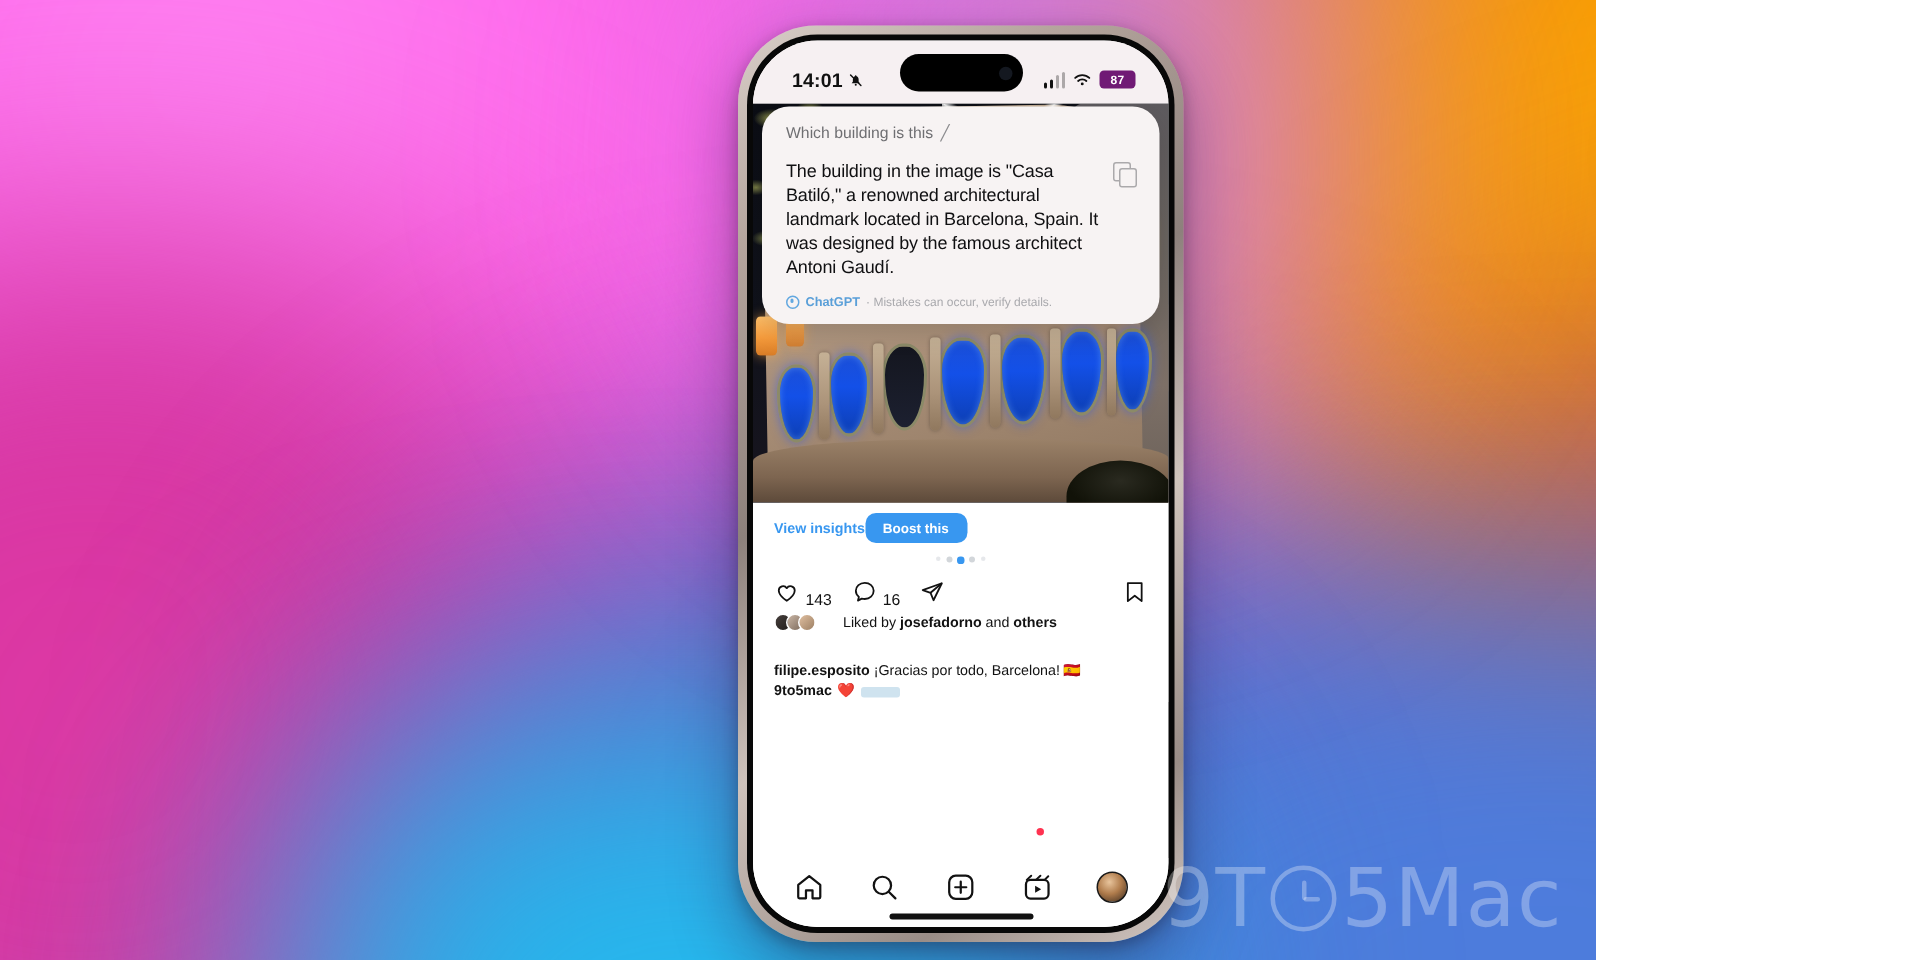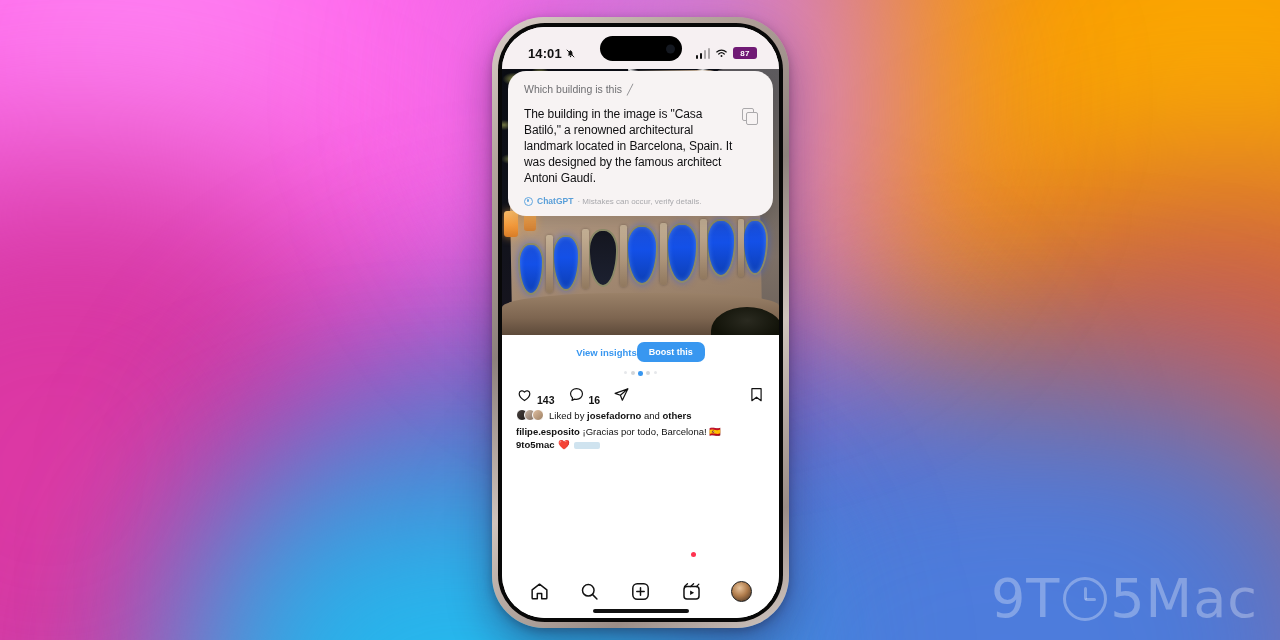--- a/index.html
+++ b/index.html
@@ -5,21 +5,21 @@
   * { box-sizing: border-box; margin: 0; padding: 0; }
   html, body {
     width: 1280px; height: 640px;
     overflow: hidden;
     font-family: "Liberation Sans", sans-serif;
   }
 
   
   #backdrop {
     position: relative;
-    width: 1280px; height: 640px;
+    width: 1064px; height: 640px;
     background: #c96bd0;
     overflow: hidden;
   }
   .blob { position: absolute; border-radius: 50%; filter: blur(90px); }
   #bg-pink {
     left: -260px; top: -300px; width: 1000px; height: 880px;
     background: radial-gradient(circle at 40% 40%, #ff8df6 0%, #ff5ce8 45%, rgba(255,70,220,0) 72%);
   }
   #bg-magenta {
     left: -320px; top: 150px; width: 820px; height: 700px;
@@ -277,21 +277,21 @@
     border: 2.5px solid #8b8a68;
   }
   .bone-col {
     background: linear-gradient(180deg,#c5b196 0%, #ab9379 60%, #90785e 100%);
     border-radius: 4px 4px 6px 6px;
     box-shadow: 0 0 3px rgba(0,0,0,0.3);
   }
 
   
   #insights-row {
-    display: flex; align-items: center; justify-content: center;
+    display: flex; align-items: center; justify-content: flex-start;
     padding: 7px 14px 6px 14px;
     background: #fff;
   }
   #view-insights { font-size: 9.5px; color: #3897f0; font-weight: 600; }
   #boost-post {
     font-size: 9px; color: #fff; font-weight: 700;
     background: #3897f0; border-radius: 7px;
     padding: 5px 12px;
   }
 
@@ -300,27 +300,27 @@
   .dot { width: 4px; height: 4px; border-radius: 50%; background: #d2d6da; }
   .dot.small { width: 3px; height: 3px; opacity: 0.55; }
   .dot.active { background: #3897f0; width: 4.5px; height: 4.5px; }
 
   
   #actions-row {
     display: flex; align-items: center;
     padding: 3px 14px 2px 14px; background: #fff; gap: 0;
   }
   .act { display: flex; align-items: center; gap: 4px; margin-right: 13px; }
-  .act-count { font-size: 10.5px; font-weight: 700; color: #121212; margin-top: 10px; }
+  .act-count { font-size: 10.5px; font-weight: 400; color: #121212; margin-top: 10px; }
   #save-icon { margin-left: auto; }
   .ic { display: block; }
 
   
   #caption-block { padding: 1px 14px 0 14px; background: #fff; }
-  #likedby-row { display: flex; align-items: center; gap: 5px; margin-bottom: 3px; }
+  #likedby-row { display: flex; align-items: center; gap: 18px; margin-bottom: 19px; }
   #liker-avatars { display: flex; }
   .lav {
     width: 12px; height: 12px; border-radius: 50%;
     border: 1.3px solid #fff; margin-left: -4px;
   }
   .lav:first-child { margin-left: 0; }
   #lav1 { background: linear-gradient(135deg,#463f3c,#211d1b); }
   #lav2 { background: linear-gradient(135deg,#cbb7a6,#7c6a5c); }
   #lav3 { background: linear-gradient(135deg,#e0bfa0,#9c7f63); }
   .cap-text { font-size: 9.5px; color: #121212; line-height: 1.42; }

